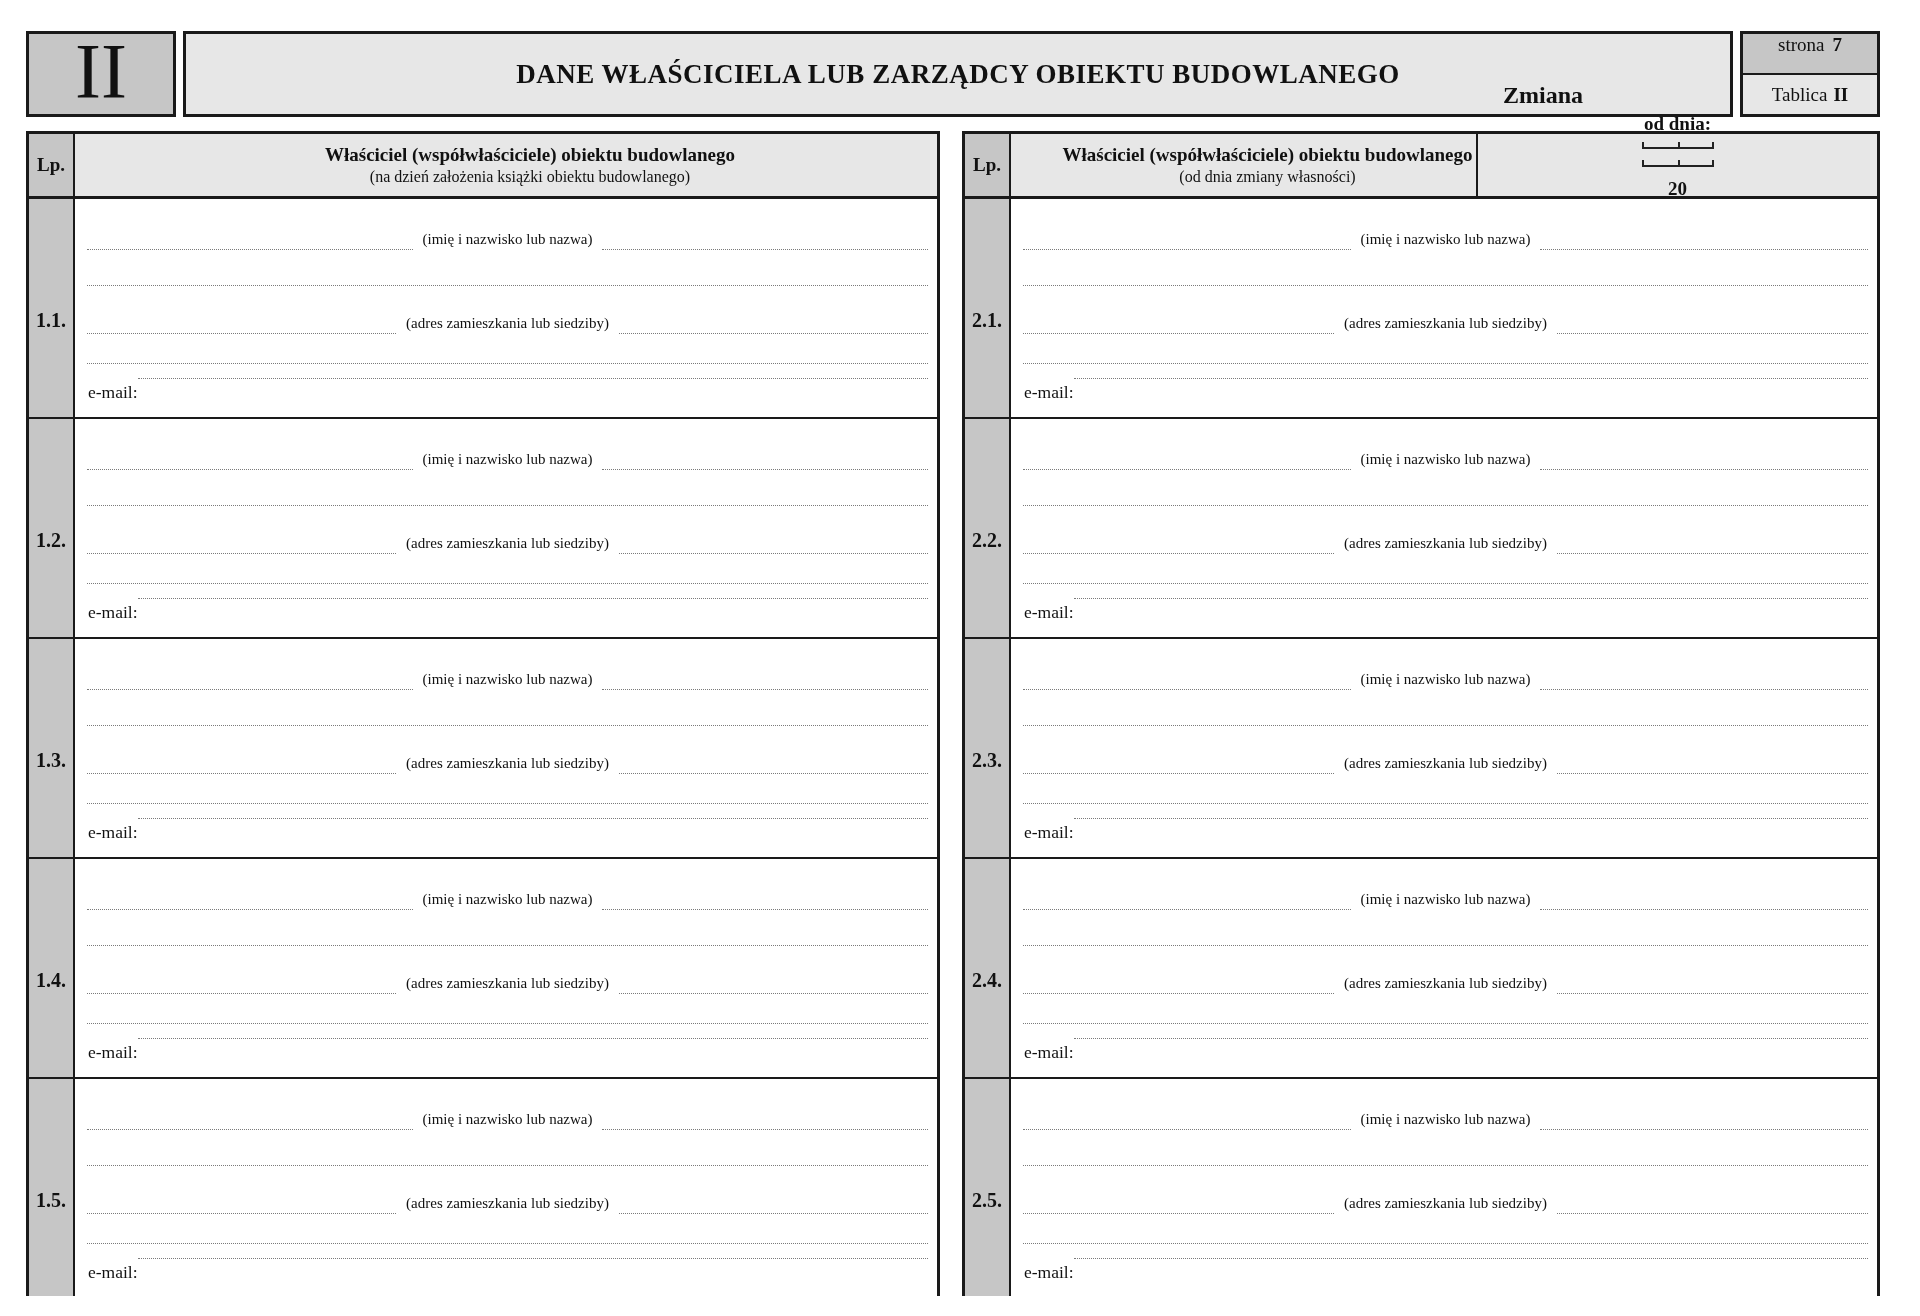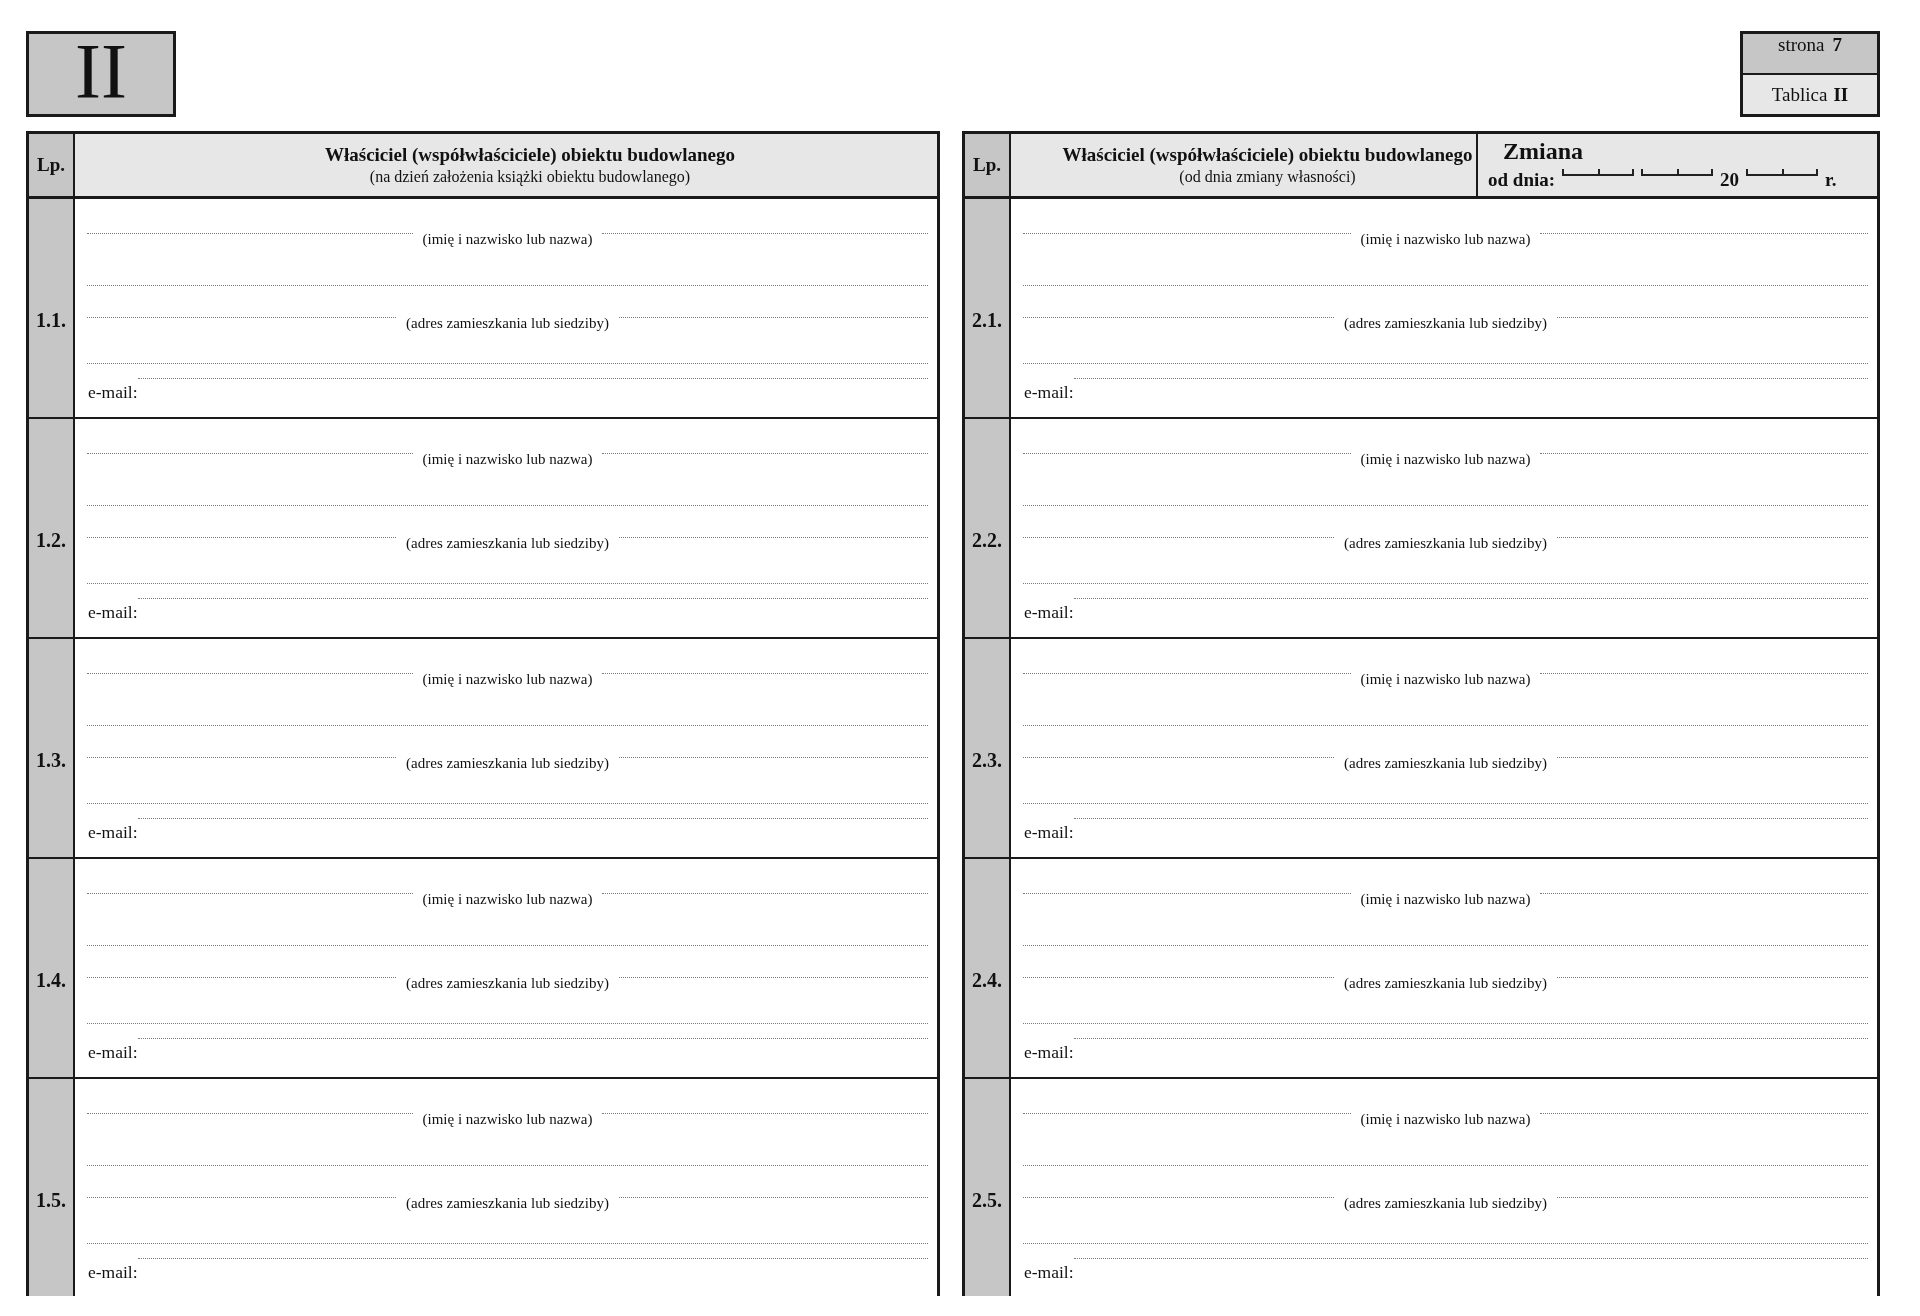--- a/index.html
+++ b/index.html
@@ -24,51 +24,54 @@
   .ftable.right{width:918px;}
   .thead{display:flex;height:62px;border-bottom:3px solid #1a1a1a;box-sizing:content-box;}
   .lp-hcell{width:46px;min-width:46px;background:#c6c6c6;border-right:2px solid #1a1a1a;
             display:flex;align-items:center;justify-content:center;font-weight:bold;font-size:19px;box-sizing:border-box;}
   .th-main{flex:1;background:#e7e7e7;display:flex;flex-direction:column;align-items:center;justify-content:center;line-height:1.25;padding-left:48px;}
   .th-title{font-weight:bold;font-size:19px;white-space:nowrap;}
   .th-sub{font-size:16px;white-space:nowrap;}
   .zmiana-cell{width:401px;min-width:401px;background:#e7e7e7;border-left:2px solid #1a1a1a;box-sizing:border-box;
                display:flex;flex-direction:column;justify-content:center;padding:2px 10px 4px 10px;gap:4px;}
   .z-title{font-weight:bold;font-size:24px;margin-left:15px;}
-  .z-date{display:flex;align-items:flex-start;gap:7px;font-weight:bold;font-size:19px;white-space:nowrap;}
+  .z-date{display:flex;align-items:center;gap:7px;font-weight:bold;font-size:19px;white-space:nowrap;flex-direction:column;}
   .dgroup{display:inline-flex;margin-bottom:4px;}
   .dcell{display:inline-block;width:36px;height:7px;border-left:2px solid #222;border-bottom:2px solid #222;box-sizing:border-box;}
   .dgroup .dcell:last-child{border-right:2px solid #222;}
 
   .trow{display:flex;height:218px;border-bottom:2px solid #1a1a1a;}
   .trow:last-child{border-bottom:none;}
   .lp-cell{width:46px;min-width:46px;background:#c6c6c6;border-right:2px solid #1a1a1a;
            display:flex;align-items:center;justify-content:center;box-sizing:border-box;}
   .lp-num{font-weight:bold;font-size:20px;margin-top:24px;}
   .cc{flex:1;position:relative;background:#ffffff;}
 
   .fl{position:absolute;left:12px;right:9px;}
-  .ll{display:flex;align-items:flex-start;gap:10px;}
+  .ll{display:flex;align-items:flex-end;gap:10px;}
   .flab{font-size:15px;white-space:nowrap;color:#111;}
   .dots{flex:1;height:0;border-bottom:1px dotted #7a7a7a;position:relative;top:2px;}
   .full{height:0;border-bottom:1px dotted #7a7a7a;}
   .el{display:flex;left:13px;}
   .elab{font-size:17.5px;white-space:nowrap;}
   .dotsb{top:-4px;}
 
   .footer-code{position:absolute;left:8px;top:1299px;font-family:"Liberation Sans", sans-serif;
                font-size:12px;font-weight:normal;color:#333;}
 </style>
 </head>
 <body>
 
 <div class="page">
 
   <div class="hbox section-box">
     <span class="roman">II</span>
+  </div>
+  <div class="hbox title-box">
+    <span class="ttl">DANE WŁAŚCICIELA LUB ZARZĄDCY OBIEKTU BUDOWLANEGO</span>
   </div>
   <div class="hbox corner-box">
     <div class="corner-top">
       <span>strona</span>
       <span class="bnum">7</span>
     </div>
     <div class="corner-bottom">
       <span>Tablica</span>
       <span class="bnum">II</span>
     </div>

